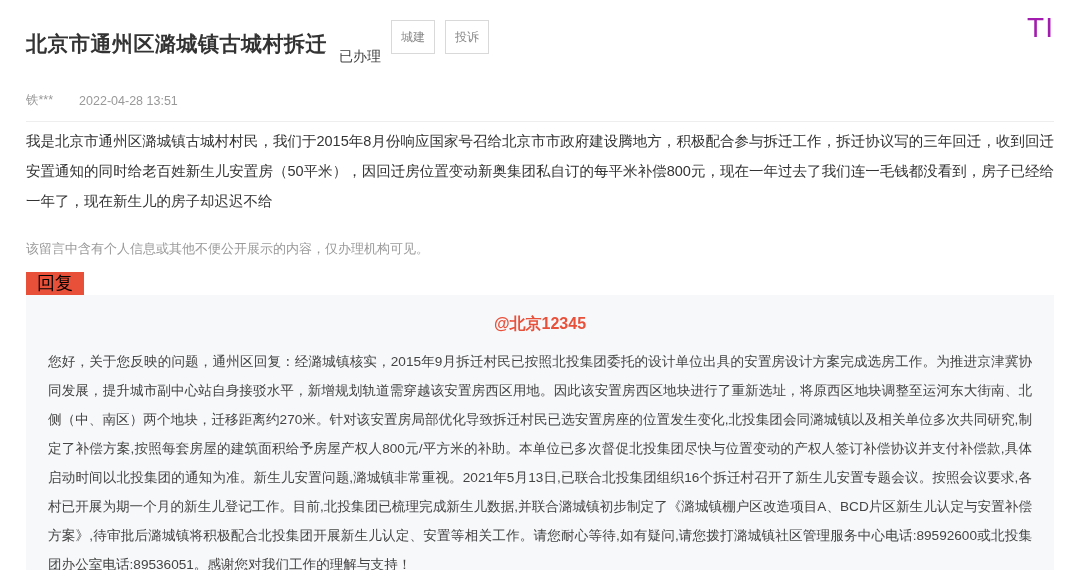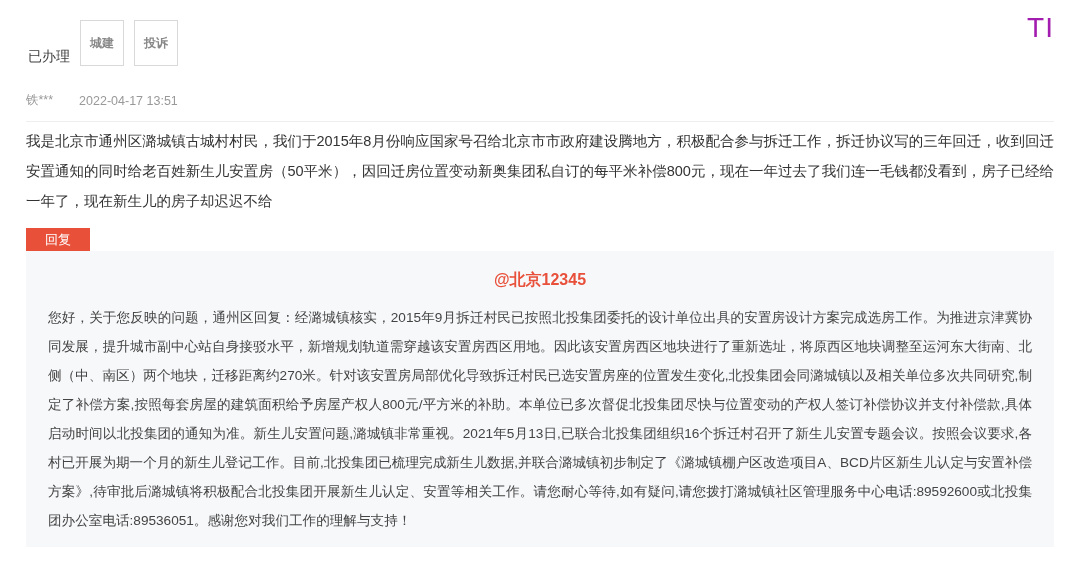--- a/index.html
+++ b/index.html
@@ -42,26 +42,25 @@
     color: #404040;
     margin-left: 2px;
     align-self: flex-end;
     padding-bottom: 2px;
   }
   .tag {
     display: inline-block;
     border: 1px solid #d9d9d9;
     color: #888888;
     font-size: 12px;
-    padding: 14px 9px;
+    padding: 8px 9px;
     line-height: 16px;
     background: #fff;
     align-self: flex-end;
-    margin-bottom: 2px;
-    font-weight: bold;
+    margin-bottom: 14px;
   }
 
   
   .corner-mark {
     position: absolute;
     right: 26px;
     top: 12px;
     font-size: 28px;
     color: #a21caf;
     letter-spacing: 1px;
@@ -95,23 +94,23 @@
     margin-top: 22px;
     font-size: 13px;
     color: #999999;
     line-height: 22px;
   }
 
   
   .reply-tab {
     display: inline-block;
     background: #e8503a;
-    color: #ffffff;
-    font-size: 13px;
-    padding: 4px 19px;
+    color: #000000;
+    font-size: 18px;
+    padding: 4px 11px;
     line-height: 15px;
     margin-top: 12px;
   }
 
   
   .reply-box {
     background: #f7f8fa;
     padding: 16px 22px 12px 22px;
     margin-top: 0px;
   }
@@ -131,34 +130,36 @@
   }
 </style>
 </head>
 <body>
 
 <div class="page">
 
   <div class="corner-mark">TI</div>
 
   <div class="title-row">
+    <span class="title-text">北京市通州区潞城镇古城村拆迁</span>
     <span class="status-text">已办理</span>
     <span class="tag">城建</span>
     <span class="tag">投诉</span>
   </div>
 
   <div class="meta-row">
     <span>铁***</span>
-    <span>2022-04-17 13:51</span>
+    <span>2022-04-28 13:51</span>
   </div>
 
   <div class="divider"></div>
 
   <div class="body-text">我是北京市通州区潞城镇古城村村民，我们于2015年8月份响应国家号召给北京市市政府建设腾地方，积极配合参与拆迁工作，拆迁协议写的三年回迁，收到回迁安置通知的同时给老百姓新生儿安置房（50平米），因回迁房位置变动新奥集团私自订的每平米补偿800元，现在一年过去了我们连一毛钱都没看到，房子已经给一年了，现在新生儿的房子却迟迟不给</div>
 
+  <div class="notice">该留言中含有个人信息或其他不便公开展示的内容，仅办理机构可见。</div>
 
   <div class="reply-tab">回复</div>
 
   <div class="reply-box">
     <div class="reply-from">@北京12345</div>
     <div class="reply-body">您好，关于您反映的问题，通州区回复：经潞城镇核实，2015年9月拆迁村民已按照北投集团委托的设计单位出具的安置房设计方案完成选房工作。为推进京津冀协同发展，提升城市副中心站自身接驳水平，新增规划轨道需穿越该安置房西区用地。因此该安置房西区地块进行了重新选址，将原西区地块调整至运河东大街南、北侧（中、南区）两个地块，迁移距离约270米。针对该安置房局部优化导致拆迁村民已选安置房座的位置发生变化,北投集团会同潞城镇以及相关单位多次共同研究,制定了补偿方案,按照每套房屋的建筑面积给予房屋产权人800元/平方米的补助。本单位已多次督促北投集团尽快与位置变动的产权人签订补偿协议并支付补偿款,具体启动时间以北投集团的通知为准。新生儿安置问题,潞城镇非常重视。2021年5月13日,已联合北投集团组织16个拆迁村召开了新生儿安置专题会议。按照会议要求,各村已开展为期一个月的新生儿登记工作。目前,北投集团已梳理完成新生儿数据,并联合潞城镇初步制定了《潞城镇棚户区改造项目A、BCD片区新生儿认定与安置补偿方案》,待审批后潞城镇将积极配合北投集团开展新生儿认定、安置等相关工作。请您耐心等待,如有疑问,请您拨打潞城镇社区管理服务中心电话:89592600或北投集团办公室电话:89536051。感谢您对我们工作的理解与支持！</div>
 
   </div>
 
 </div>

